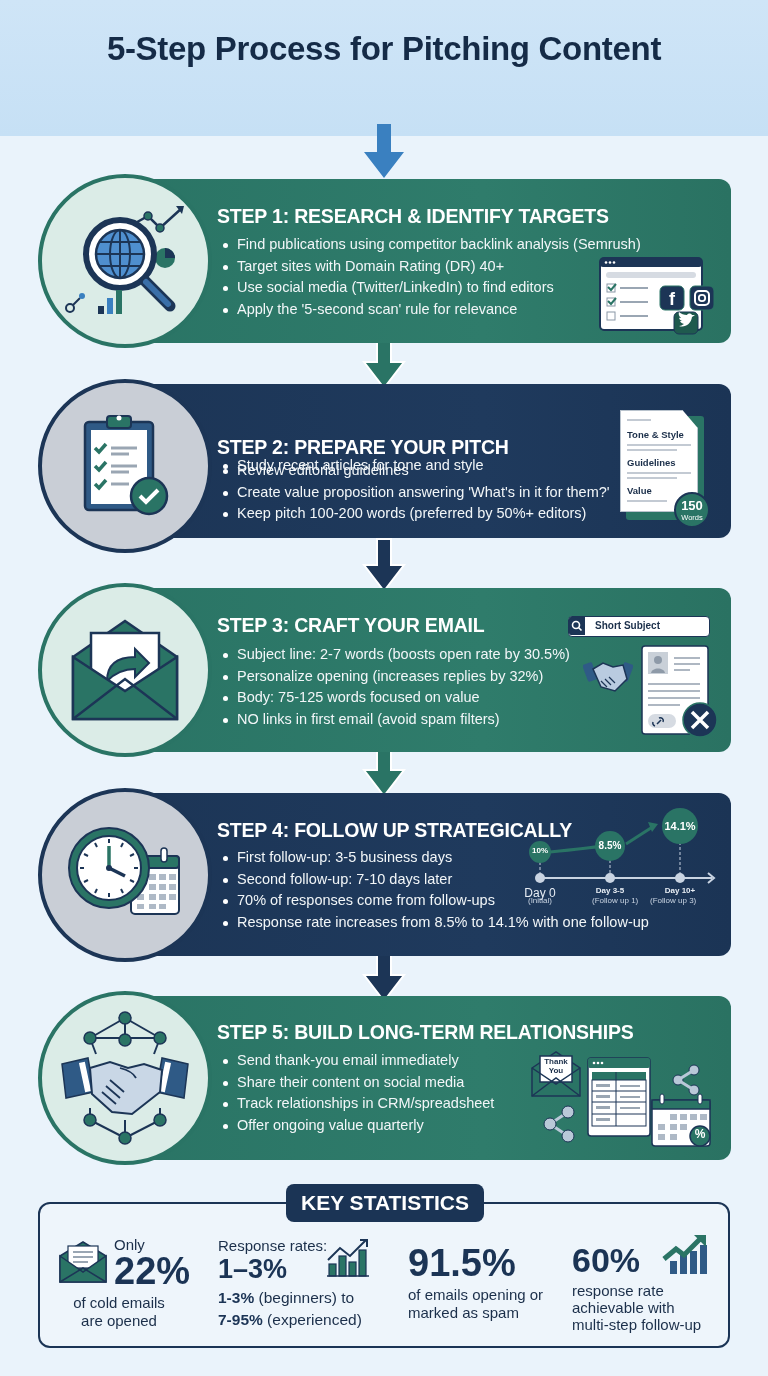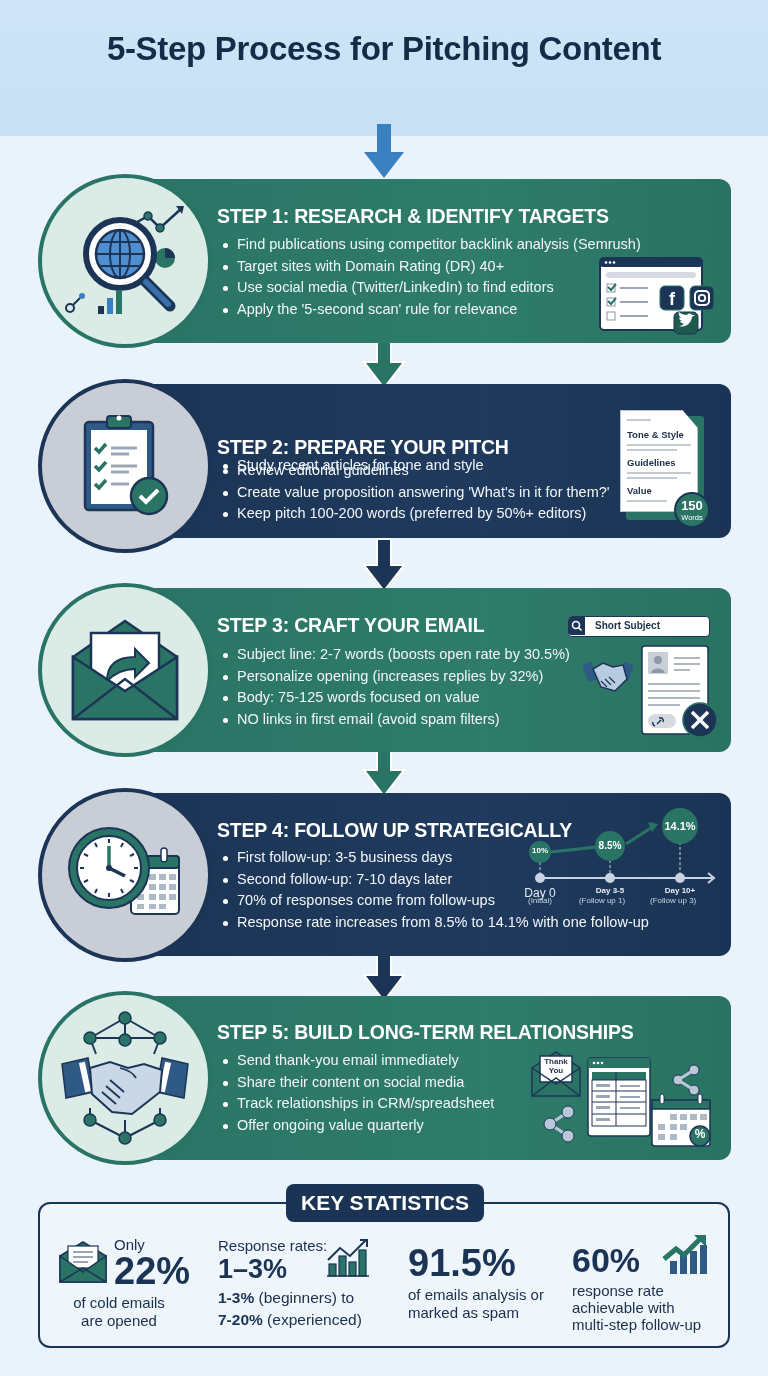--- a/index.html
+++ b/index.html
@@ -266,21 +266,21 @@
     <circle cx="24" cy="46" r="11" fill="#2a7465"></circle>
     <circle cx="94" cy="40" r="15" fill="#2a7465"></circle>
     <circle cx="164" cy="20" r="18" fill="#2a7465"></circle>
   </svg>
   <div style="position:absolute;left:6px;top:40px;width:36px;text-align:center;font-size:8px;font-weight:700;color:#fff">10%</div>
   <div style="position:absolute;left:74px;top:34px;width:40px;text-align:center;font-size:10px;font-weight:700;color:#fff">8.5%</div>
   <div style="position:absolute;left:142px;top:14px;width:44px;text-align:center;font-size:11px;font-weight:700;color:#fff">14.1%</div>
   <div style="position:absolute;left:0;top:80px;width:48px;text-align:center;font-size:12px;font-weight:400;color:#e7edf4">Day 0</div>
   <div style="position:absolute;left:0;top:90px;width:48px;text-align:center;font-size:8px;color:#c9d4e2">(Initial)</div>
   <div style="position:absolute;left:64px;top:80px;width:60px;text-align:center;font-size:8px;font-weight:700;color:#e7edf4">Day 3-5</div>
-  <div style="position:absolute;left:56px;top:90px;width:60px;text-align:center;font-size:8px;color:#c9d4e2">(Follow up 1)</div>
+  <div style="position:absolute;left:76px;top:90px;width:60px;font-size:8px;color:#c9d4e2">(Follow up 1)</div>
   <div style="position:absolute;left:134px;top:80px;width:60px;text-align:center;font-size:8px;font-weight:700;color:#e7edf4">Day 10+</div>
   <div style="position:absolute;left:134px;top:90px;width:60px;font-size:8px;color:#c9d4e2">(Follow up 3)</div>
 </div>
 
 <div class="card green" style="top:996px;height:164px"></div>
 <div class="circle light" style="top:991px">
   <svg width="130" height="140" viewBox="0 0 130 140">
     <g stroke="#1c3556" stroke-width="2" fill="none">
         <line x1="65" y1="10" x2="30" y2="30"></line>
         <line x1="65" y1="10" x2="100" y2="30"></line>
@@ -408,26 +408,26 @@
   <rect x="3" y="26" width="7" height="12" fill="#2a7465" stroke="#1c3556" stroke-width="1.2"></rect>
   <rect x="13" y="18" width="7" height="20" fill="#2a7465" stroke="#1c3556" stroke-width="1.2"></rect>
   <rect x="23" y="24" width="7" height="14" fill="#2a7465" stroke="#1c3556" stroke-width="1.2"></rect>
   <rect x="33" y="12" width="7" height="26" fill="#2a7465" stroke="#1c3556" stroke-width="1.2"></rect>
   <polyline points="2,22 14,10 24,18 40,2" fill="none" stroke="#1c3556" stroke-width="2"></polyline>
   <path d="M34 2h7v7" fill="none" stroke="#1c3556" stroke-width="2"></path>
   <line x1="1" y1="38" x2="43" y2="38" stroke="#1c3556" stroke-width="1.5"></line>
 </svg>
 <div style="position:absolute;left:218px;top:1287px;font-size:15.5px;line-height:22px;color:#1b2f4a;white-space:nowrap">
   <div><b style="color:#1b3455">1-3%</b><span> (beginners) to</span></div>
-  <div><b style="color:#1b3455">7-20%</b><span> (experienced)</span></div>
+  <div><b style="color:#1b3455">7-95%</b><span> (experienced)</span></div>
 </div>
 
 <div class="stat-big" style="position:absolute;left:408px;top:1242px;font-size:38px;line-height:42px">91.5%</div>
 <div class="stat-small" style="position:absolute;left:408px;top:1286px;line-height:18px;white-space:nowrap">
-  <div>of emails analysis or</div>
+  <div>of emails opening or</div>
   <div>marked as spam</div>
 </div>
 
 <div class="stat-big" style="position:absolute;left:572px;top:1240px;font-size:34px;line-height:40px">60%</div>
 <svg style="position:absolute;left:662px;top:1233px" width="46" height="42" viewBox="0 0 46 42">
   <rect x="8" y="28" width="7" height="13" fill="#2f5a86"></rect>
     <rect x="18" y="22" width="7" height="19" fill="#2f5a86"></rect>
     <rect x="28" y="18" width="7" height="23" fill="#2f5a86"></rect>
     <rect x="38" y="12" width="7" height="29" fill="#2f5a86"></rect>
   <path d="M2 26l12-10 8 6 16-16" fill="none" stroke="#2a7465" stroke-width="5"></path>

